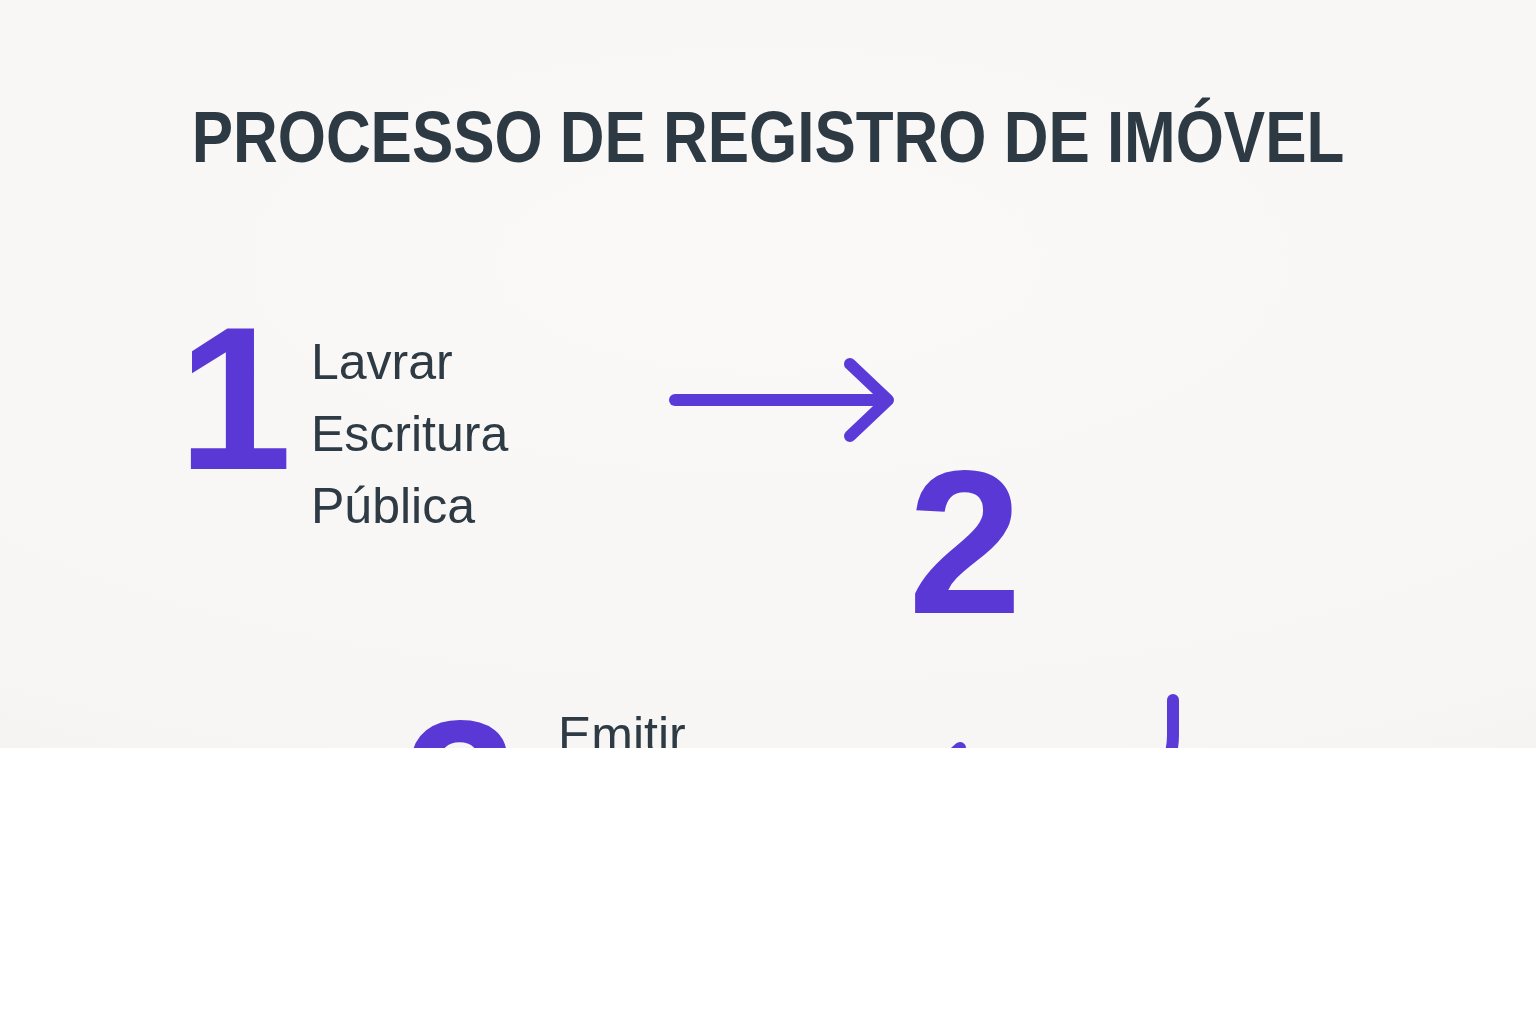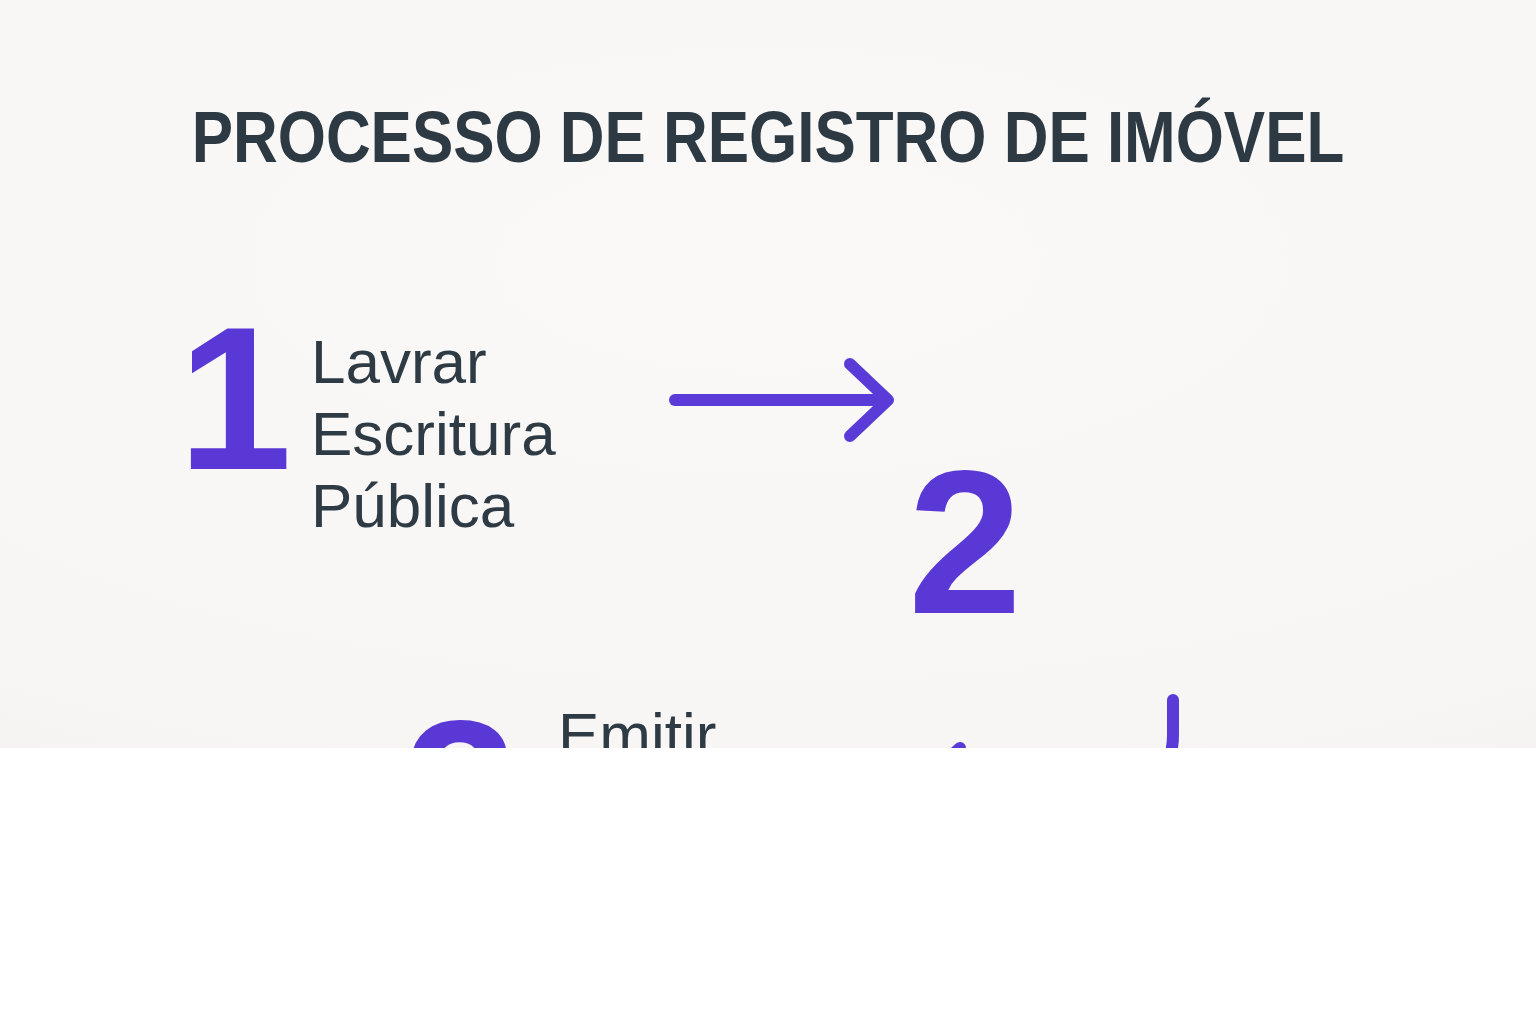--- a/index.html
+++ b/index.html
@@ -34,21 +34,21 @@
   .step-number {
     position: absolute;
     font-size: 205px;
     line-height: 160px;
     font-weight: 700;
     color: #5a38d6;
     letter-spacing: -4px;
   }
   .step-label {
     position: absolute;
-    font-size: 62px;
+    font-size: 50px;
     line-height: 72px;
     font-weight: 400;
     color: #2e3b45;
     white-space: pre-line;
   }
   #num-1 { left: 178px; top: 318px; }
   #label-1 { left: 311px; top: 326px; }
   #num-2 { left: 908px; top: 462px; }
   #label-2 { left: 1056px; top: 454px; }
   #num-3 { left: 404px; top: 712px; }

